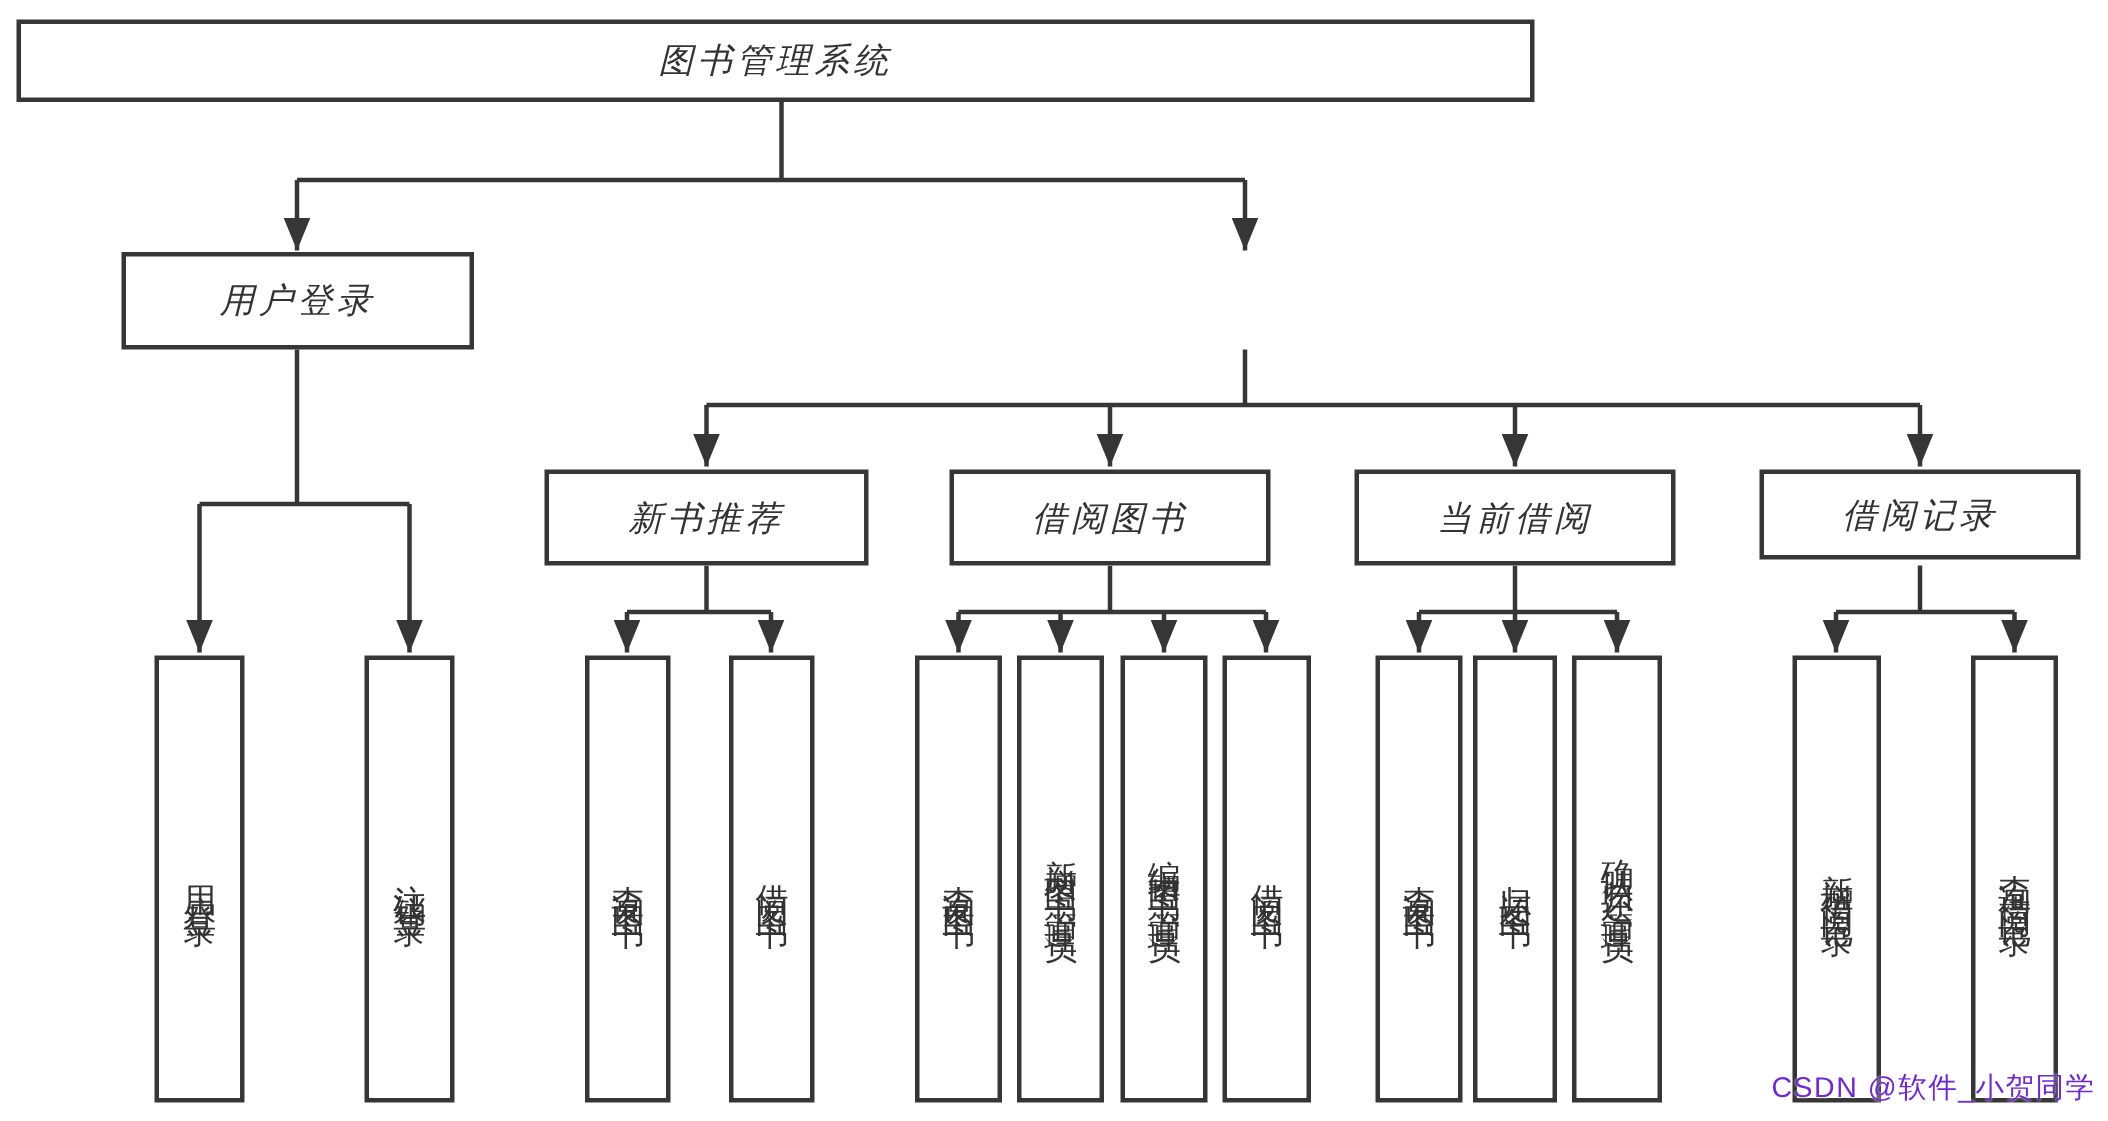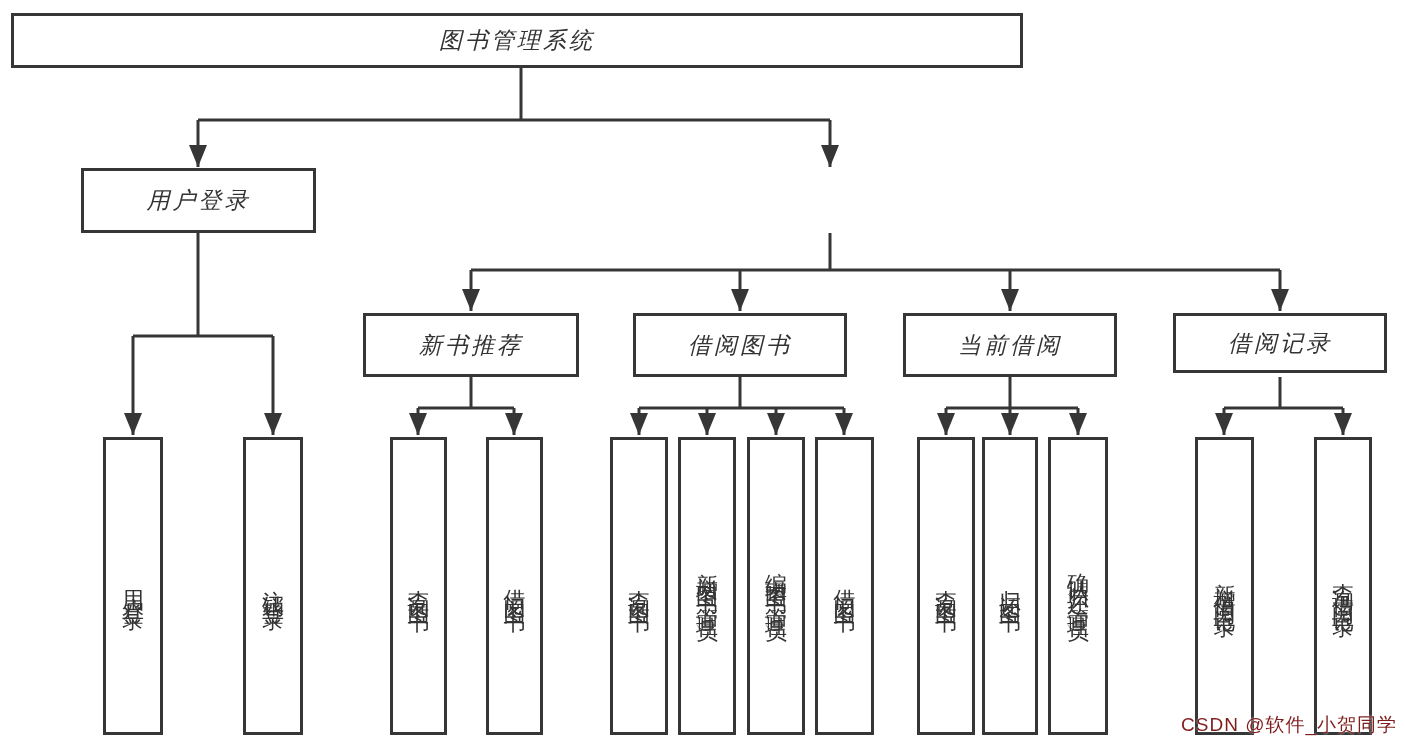--- a/index.html
+++ b/index.html
@@ -26,21 +26,21 @@
     text-orientation:mixed;
     font-size:22px;
     letter-spacing:7px;
     line-height:1.1;
   }
   .watermark{
     position:absolute;
     right:8px;top:712px;
     z-index:3;
     font-size:19px;
-    color:#7f1d1d;
+    color:#6d28d9;
     letter-spacing:1px;
     text-shadow:0 0 2px #ffffff;
     white-space:nowrap;
   }
 </style>
 </head>
 <body>
 
 <div class="canvas">
 

